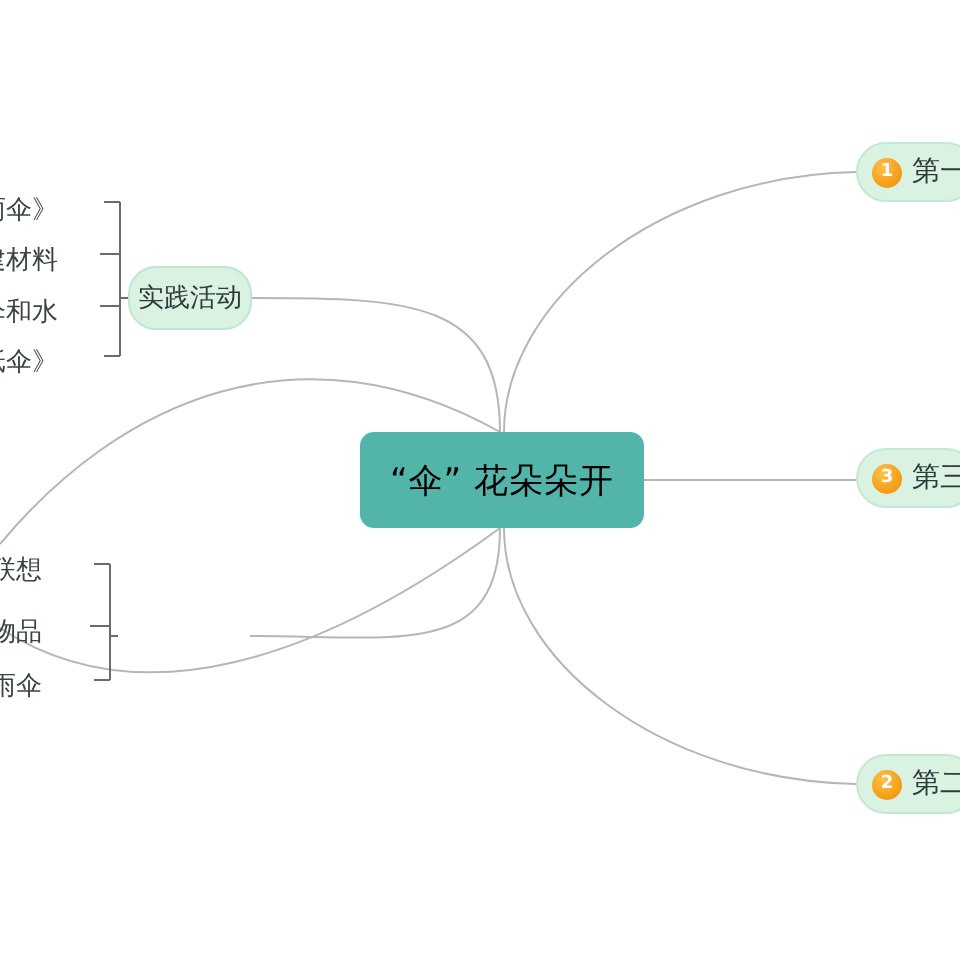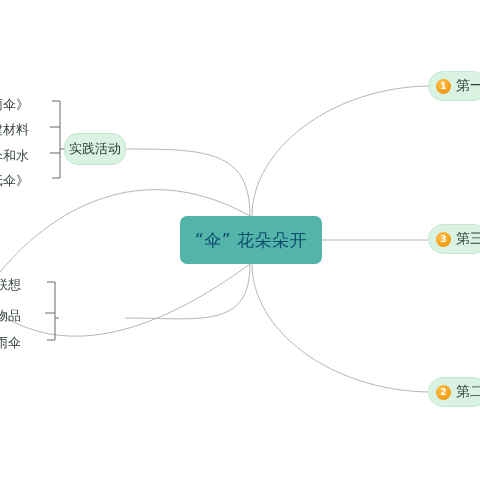--- a/index.html
+++ b/index.html
@@ -34,21 +34,21 @@
     height: 48px;
     border-radius: 7px;
     background: #53b5a9;
     display: flex;
     align-items: center;
     justify-content: center;
     box-sizing: border-box;
     z-index: 6;
   }
   .root-label {
-    color: #0c4a6e;
+    color: #000000;
     font-size: 17px;
     letter-spacing: 0.5px;
     white-space: nowrap;
   }
   
   .branch-node {
     position: absolute;
     background: #d9f2e2;
     border: 1px solid #bfe6d0;
     border-radius: 14px;

